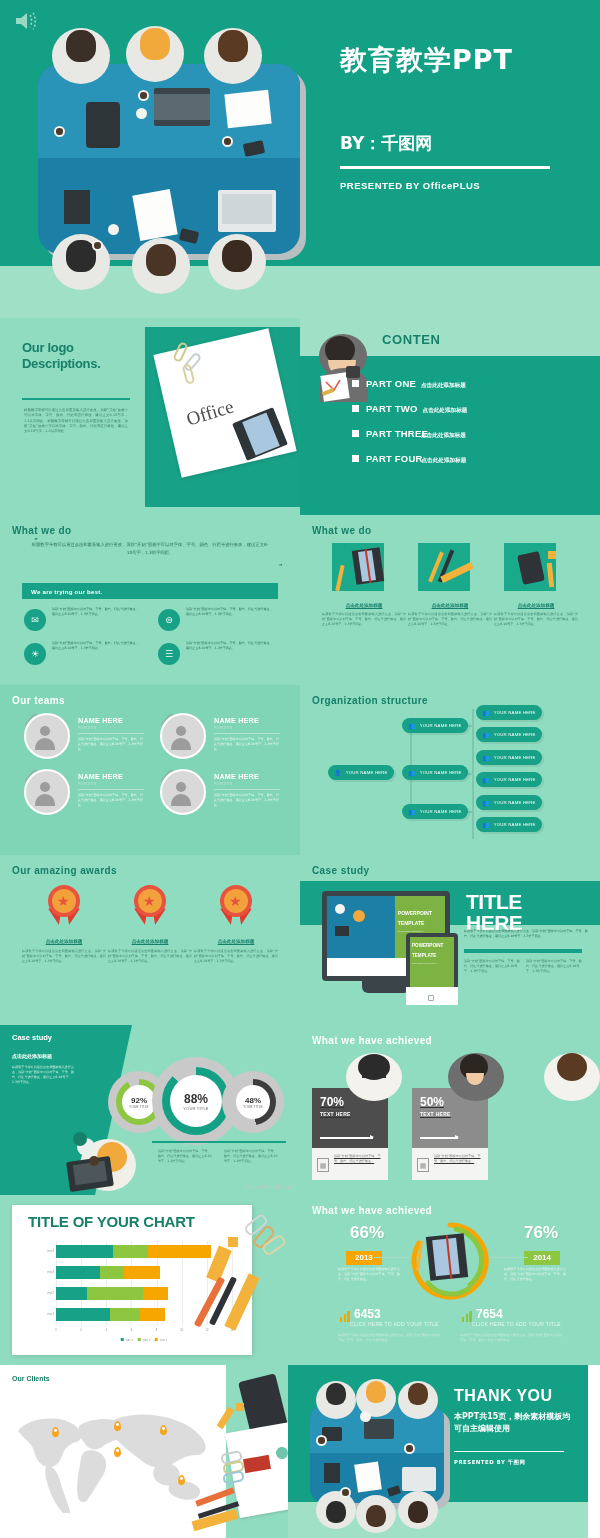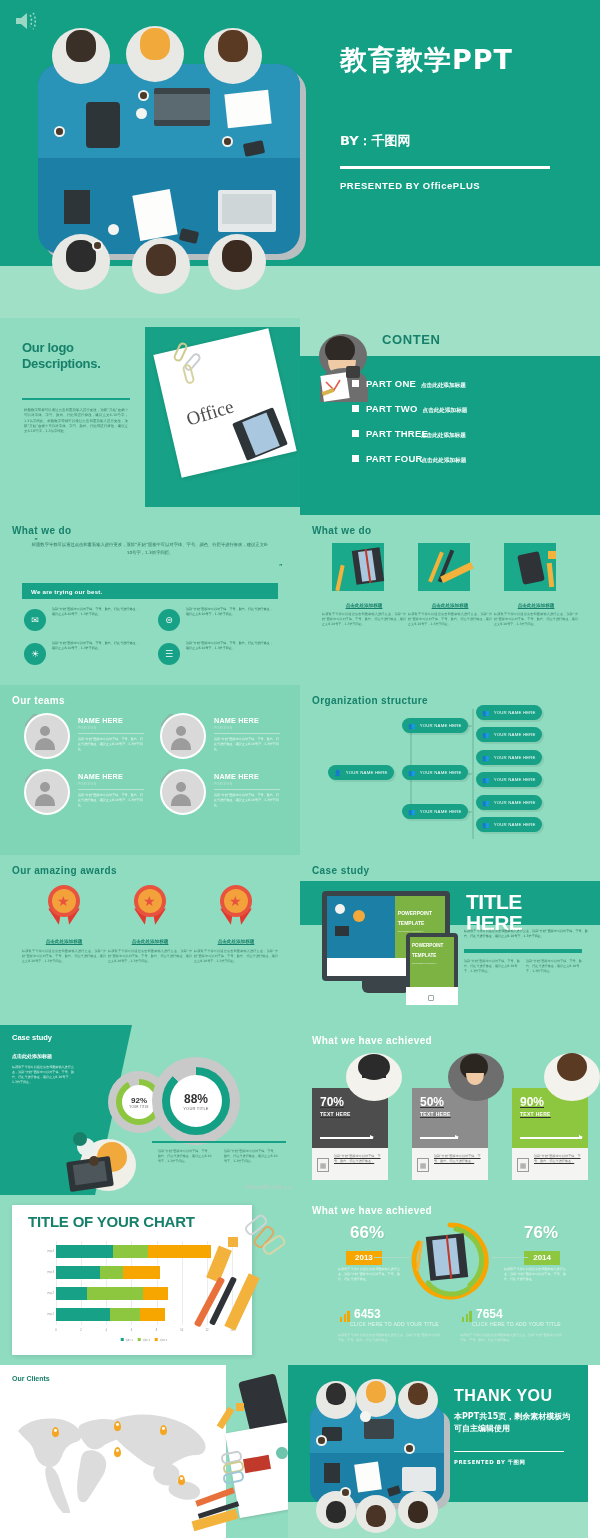--- a/index.html
+++ b/index.html
@@ -182,21 +182,21 @@
   #s-thx { top:1365px; left:288px; width:300px; height:173px; background:#13a085; }
   #s-thx .botband { position:absolute; left:0; bottom:0; width:300px; height:36px; background:#9fe0c7;}
   #s-thx h2 { position:absolute; left:166px; top:22px; color:#fff; font-size:16px; font-weight:bold; letter-spacing:.4px;}
   #s-thx .msg { position:absolute; left:166px; top:46px; width:122px; color:#fff; font-size:8px; font-weight:bold; line-height:1.45;}
   #s-thx .rule { position:absolute; left:166px; top:86px; width:110px; height:1.4px; background:#fff;}
   #s-thx .by { position:absolute; left:166px; top:94px; color:#fff; font-size:5.4px; font-weight:bold; letter-spacing:.5px;}
   #s-thx .illu { position:absolute; left:6px; top:14px; width:160px; height:150px;}
 
   
   #cover h1 { position:absolute; left:340px; top:42px; color:#fff; font-size:27px; font-weight:bold; letter-spacing:1px;}
-  #cover .by { position:absolute; left:340px; top:132px; color:#fff; font-size:13px; font-weight:bold;}
+  #cover .by { position:absolute; left:340px; top:132px; color:#fff; font-size:17px; font-weight:bold;}
   #cover .rule { position:absolute; left:340px; top:166px; width:210px; height:3px; background:#fff;}
   #cover .pres { position:absolute; left:340px; top:180px; color:#fff; font-size:9.5px; font-weight:bold; letter-spacing:.5px;}
 </style>
 </head>
 <body>
 
 <div class="page">
 
   <section class="slide" id="cover">
     <div class="bottom-band"></div>
@@ -557,20 +557,28 @@
 
     <div class="donut" style="left:152px;top:32px;width:88px;height:88px;">
       <div class="ring" style="width:68px;height:68px;background:conic-gradient(#13a085 0 88%,#c9c9c9 88% 100%);">
         <div class="hole" style="width:52px;height:52px;">
           <span class="dv" style="font-size:12px;">88%</span>
           <span class="dl" style="font-size:4px;">YOUR TITLE</span>
         </div>
       </div>
     </div>
 
+    <div class="donut" style="left:222px;top:46px;width:62px;height:62px;">
+      <div class="ring" style="width:46px;height:46px;background:conic-gradient(#3d3d3d 0 48%,#c9c9c9 48% 100%);">
+        <div class="hole" style="width:34px;height:34px;">
+          <span class="dv" style="font-size:8px;">48%</span>
+          <span class="dl" style="font-size:3px;">YOUR TITLE</span>
+        </div>
+      </div>
+    </div>
 
     <div class="hr"></div>
     <div class="tiny2 cn" style="position:absolute;left:158px;top:124px;width:54px;color:#3b7a68;">顶部“开始”面板中可以对字体、字号、颜色、行距等进行修改，建议正文8-10号字，1.3倍字间距。</div>
     <div class="tiny2 cn" style="position:absolute;left:224px;top:124px;width:54px;color:#3b7a68;">顶部“开始”面板中可以对字体、字号、颜色、行距等进行修改，建议正文8-10号字，1.3倍字间距。</div>
 
     <svg style="position:absolute;left:50px;top:100px;width:100px;height:70px;" viewBox="0 0 100 70">
       <ellipse cx="58" cy="40" rx="28" ry="26" fill="#f0efe8"></ellipse>
       <circle cx="62" cy="32" r="15" fill="#f2a93b"></circle>
       <rect x="18" y="34" width="44" height="30" rx="2" fill="#2e3539" transform="rotate(-8 40 49)"></rect>
       <rect x="24" y="38" width="32" height="20" fill="#4d565b" transform="rotate(-8 40 48)"></rect>
@@ -601,31 +609,20 @@
         <div class="ach-pct">50%</div>
         <div class="ach-tx">TEXT HERE</div>
         <div class="ach-arrow" style="width:38px;"></div>
       </div>
       <div class="ach-bot">
         <div class="ach-ic">▦</div>
         <div class="tiny2 cn" style="color:#6c6c6c;">顶部“开始”面板中可以对字体、字号、颜色、行距等进行修改。</div>
       </div>
     </div>
 
-    <div class="ach-card" style="left:212px;">
-      <div class="ach-top" style="background:#8dc63f;">
-        <div class="ach-pct">90%</div>
-        <div class="ach-tx">TEXT HERE</div>
-        <div class="ach-arrow" style="width:62px;"></div>
-      </div>
-      <div class="ach-bot">
-        <div class="ach-ic">▦</div>
-        <div class="tiny2 cn" style="color:#6c6c6c;">顶部“开始”面板中可以对字体、字号、颜色、行距等进行修改。</div>
-      </div>
-    </div>
 
     <svg style="position:absolute;left:40px;top:22px;width:68px;height:56px;" viewBox="0 0 68 56">
       <ellipse cx="34" cy="30" rx="28" ry="24" fill="#f3f2ec"></ellipse>
       <ellipse cx="34" cy="20" rx="16" ry="13" fill="#2b2b2b"></ellipse>
       <path d="M22 26h24v5H22z" fill="#2b2b2b"></path>
     </svg>
     <svg style="position:absolute;left:142px;top:22px;width:68px;height:56px;" viewBox="0 0 68 56">
       <ellipse cx="34" cy="30" rx="28" ry="24" fill="#6e6e6e"></ellipse>
       <ellipse cx="32" cy="20" rx="14" ry="13" fill="#2b2620"></ellipse>
       <path d="M24 26c0 8 4 12 9 12s9-4 9-12z" fill="#f0c9a5"></path>

